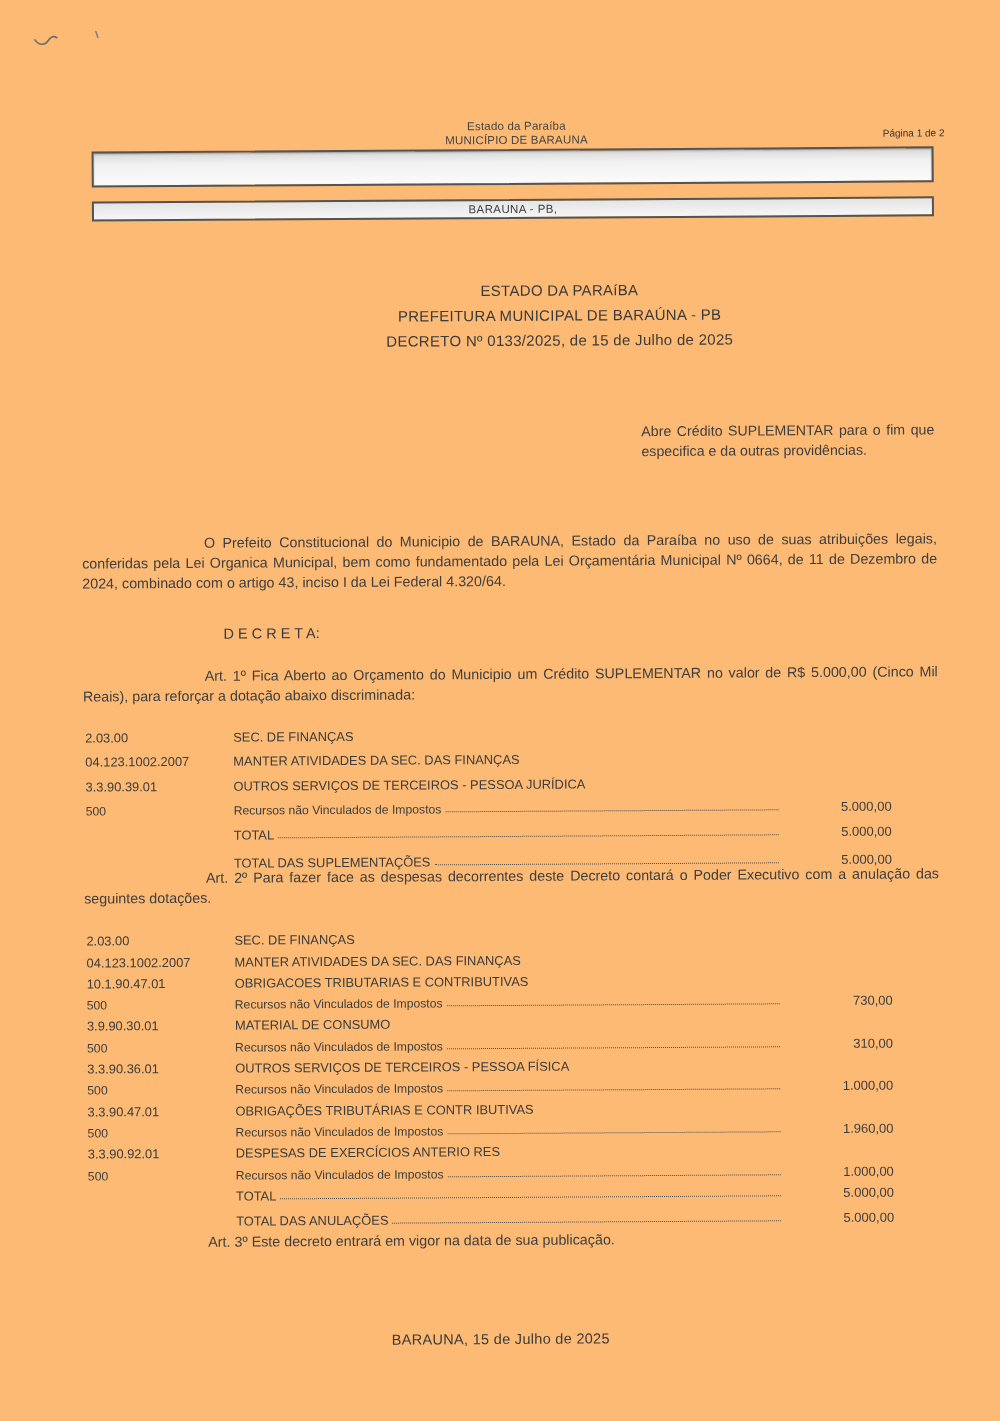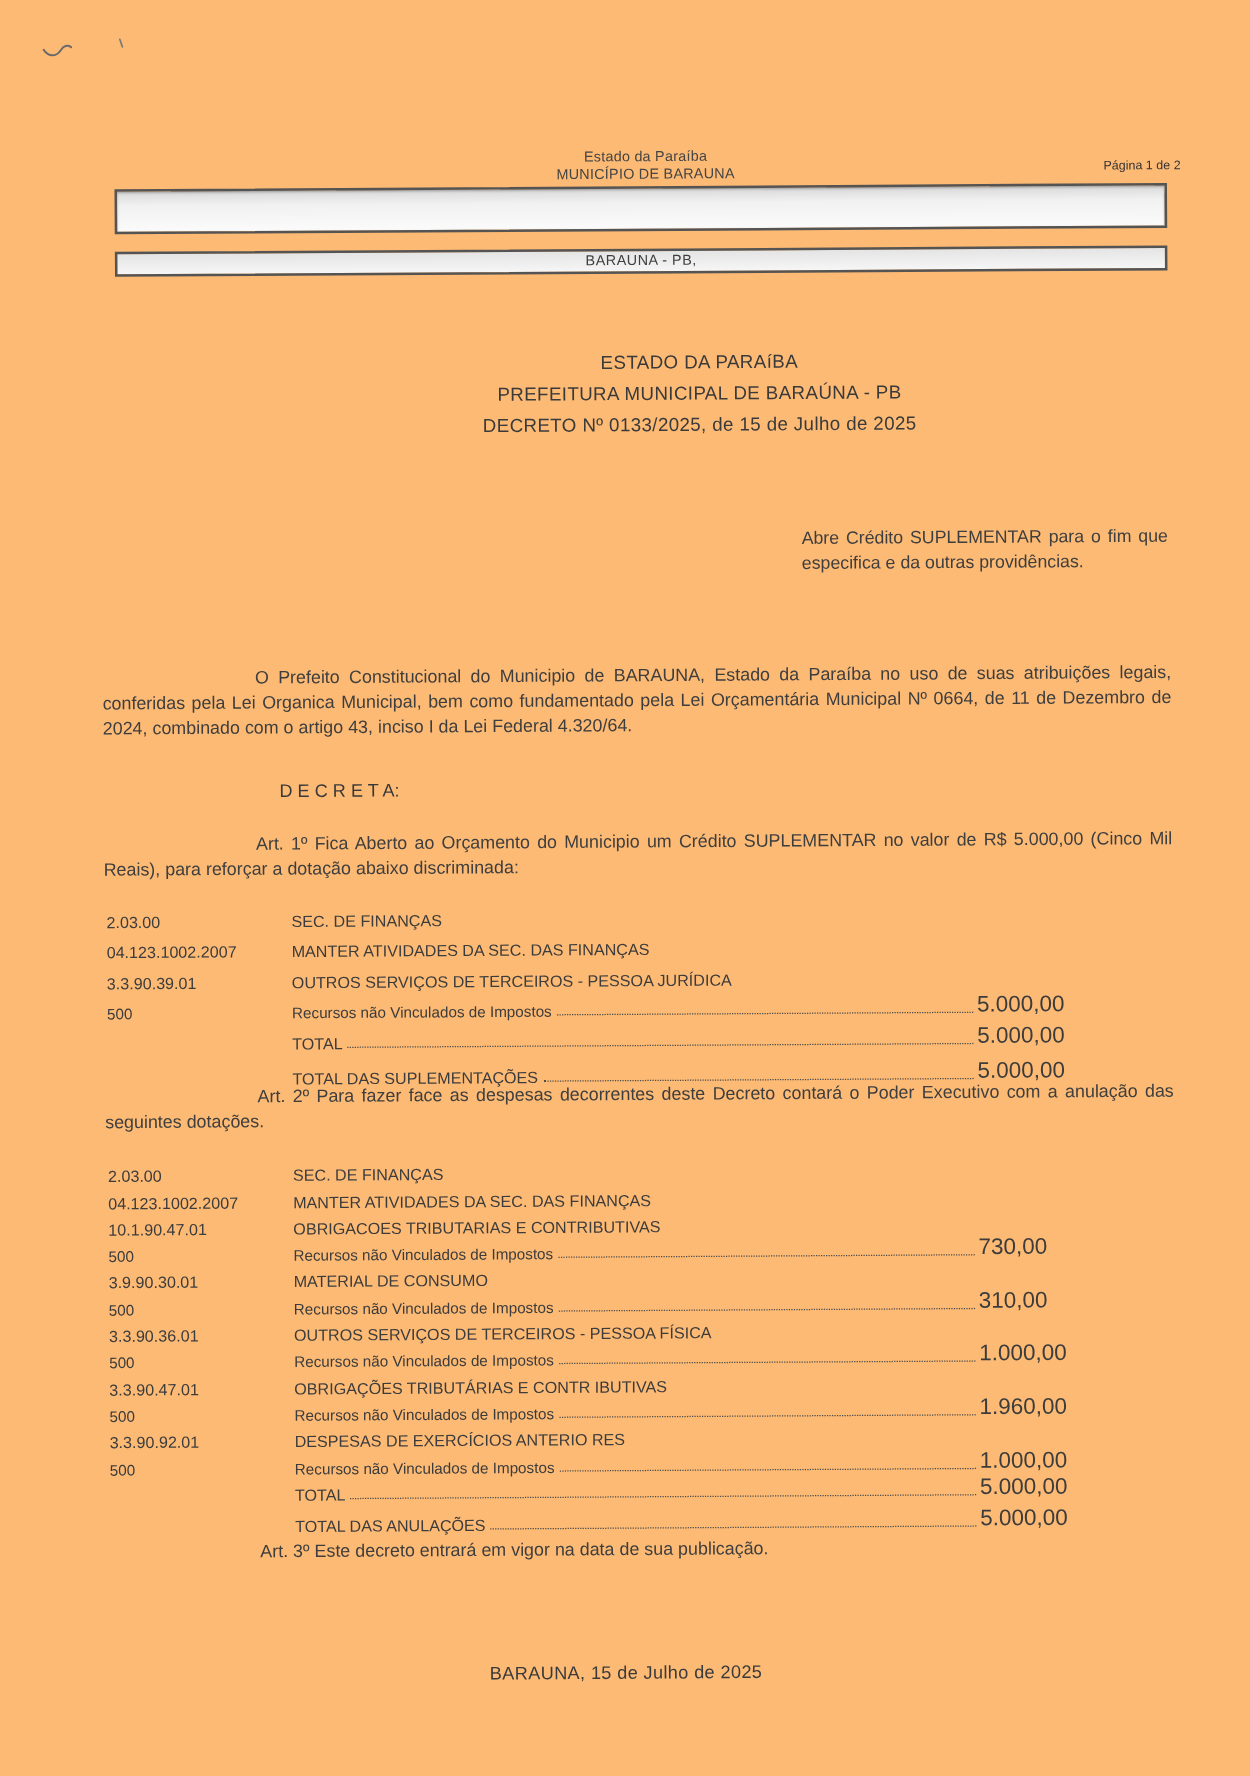--- a/index.html
+++ b/index.html
@@ -49,21 +49,21 @@
   .tbl1 { top:718px; }
   .tbl2 { top:925px; }
   .t-row { display:flex; align-items:flex-end; }
   .tbl1 .t-row { height:24.5px; }
   .tbl2 .t-row { height:21.3px; }
   .gap-before { margin-top:4px; }
   .code { flex:0 0 148px; text-align:left; padding-right:7px; font-size:12.9px; white-space:nowrap; }
   .lbl  { font-size:12.9px; white-space:nowrap; }
   .sm   { font-size:12.2px; }
   .dots { flex:1 1 20px; border-bottom:1.6px dotted #4c4c4c; margin:0 3px 4px 4px; }
-  .val  { flex:0 0 110px; text-align:left; font-size:18px; white-space:nowrap; }
+  .val  { flex:0 0 110px; text-align:right; font-size:13px; white-space:nowrap; }
 
   .footer { position:absolute; left:0; top:1331px; width:994px; text-align:center;
     font-size:14.5px; color:#3a3a3a; letter-spacing:.3px; }
 </style>
 </head>
 <body>
 
 <div class="page">
   <div class="skew">
 

